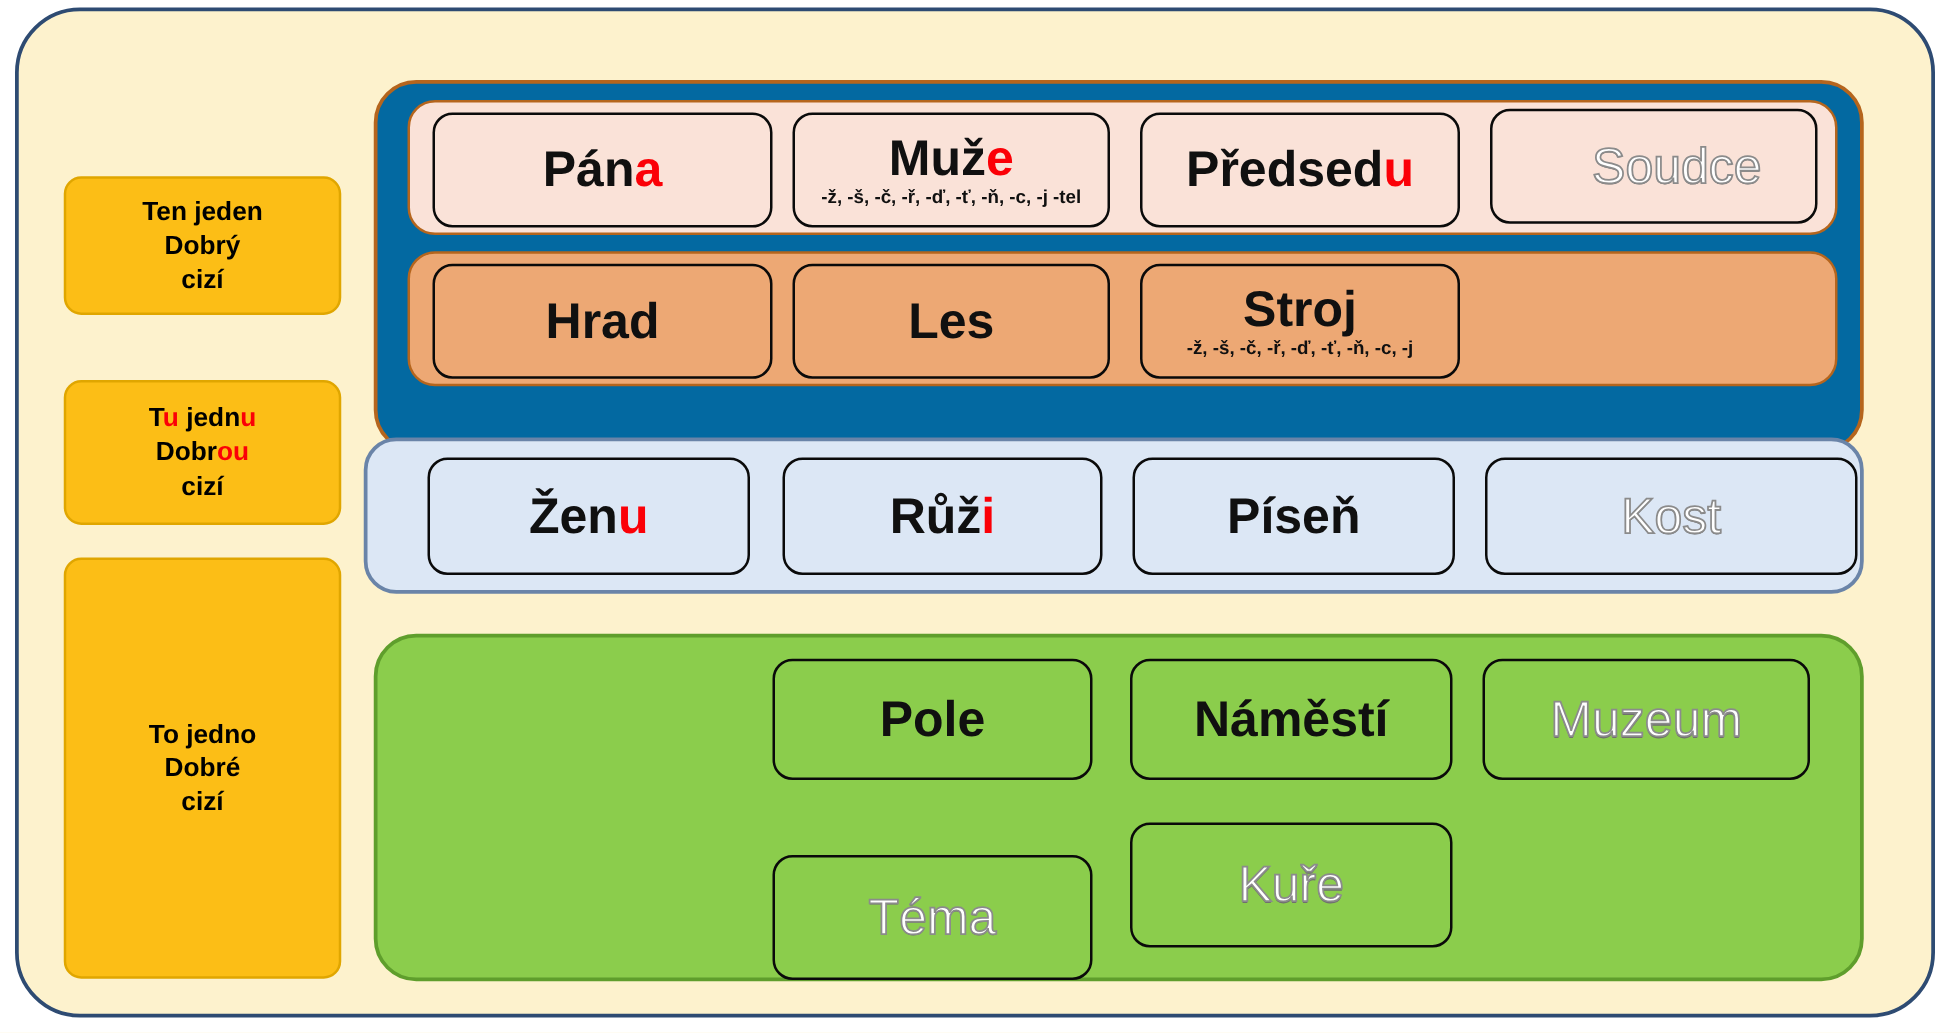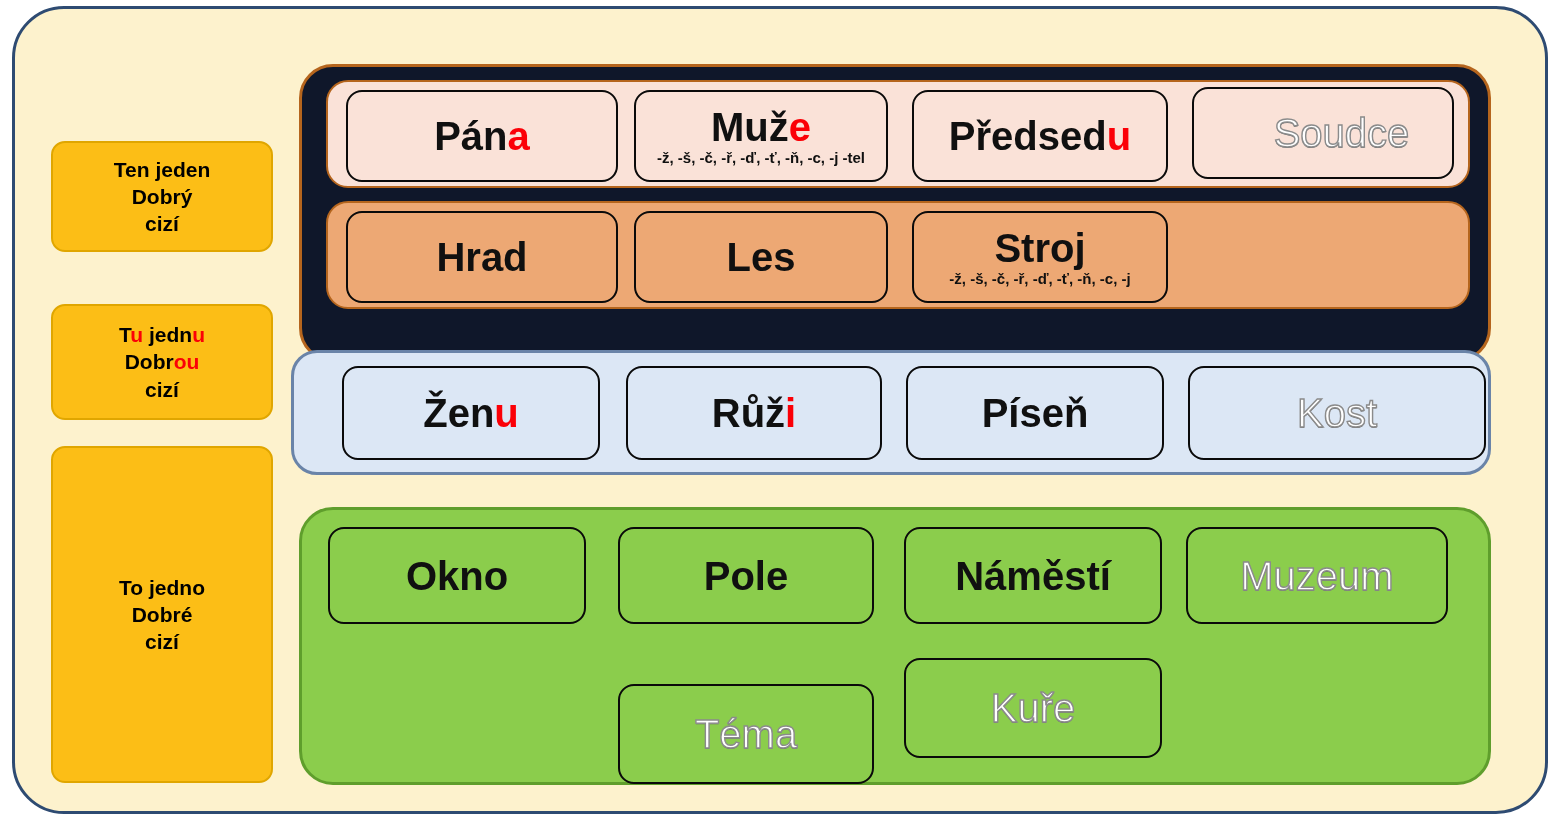--- a/index.html
+++ b/index.html
@@ -20,21 +20,21 @@
     display:flex; flex-direction:column; align-items:center; justify-content:center;
     font-weight:bold; color:#000; line-height:1.30; font-size:21px;
   }
   .gcard .ln{white-space:nowrap;}
   .r{color:#fb0007;}
 
   
   .sect{position:absolute; box-sizing:border-box;}
   #sect-masc{
     left:284px; top:55px; width:1192px; height:298px;
-    background:#0f172a; border:3px solid #b5651d; border-radius:34px;
+    background:#0369a1; border:3px solid #b5651d; border-radius:34px;
   }
   #band-top{
     position:absolute; left:24px; top:13px; width:1144px; height:108px;
     background:#fae2d8; border:2px solid #b5651d; border-radius:22px; box-sizing:border-box;
   }
   #band-bot{
     position:absolute; left:24px; top:134px; width:1144px; height:108px;
     background:#eda874; border:2px solid #b5651d; border-radius:22px; box-sizing:border-box;
   }
   #sect-fem{
@@ -134,23 +134,20 @@
       </div>
     <div class="wcard c-fem" style="left:612px;top:13px;width:258px;height:94px;">
         <div class="w"><span>Píseň</span></div>
       </div>
     <div class="wcard c-fem" style="left:894px;top:13px;width:298px;height:94px;">
         <div class="w"><span class="hollow">Kost</span></div>
       </div>
   </div>
 
   <div class="sect" id="sect-neut">
-    <div class="wcard c-neu" style="left:26px;top:17px;width:258px;height:97px;">
-        <div class="w"><span>Okno</span></div>
-      </div>
     <div class="wcard c-neu" style="left:316px;top:17px;width:256px;height:97px;">
         <div class="w"><span>Pole</span></div>
       </div>
     <div class="wcard c-neu" style="left:602px;top:17px;width:258px;height:97px;">
         <div class="w"><span>Náměstí</span></div>
       </div>
     <div class="wcard c-neu" style="left:884px;top:17px;width:262px;height:97px;">
         <div class="w"><span class="hollow">Muzeum</span></div>
       </div>
 

